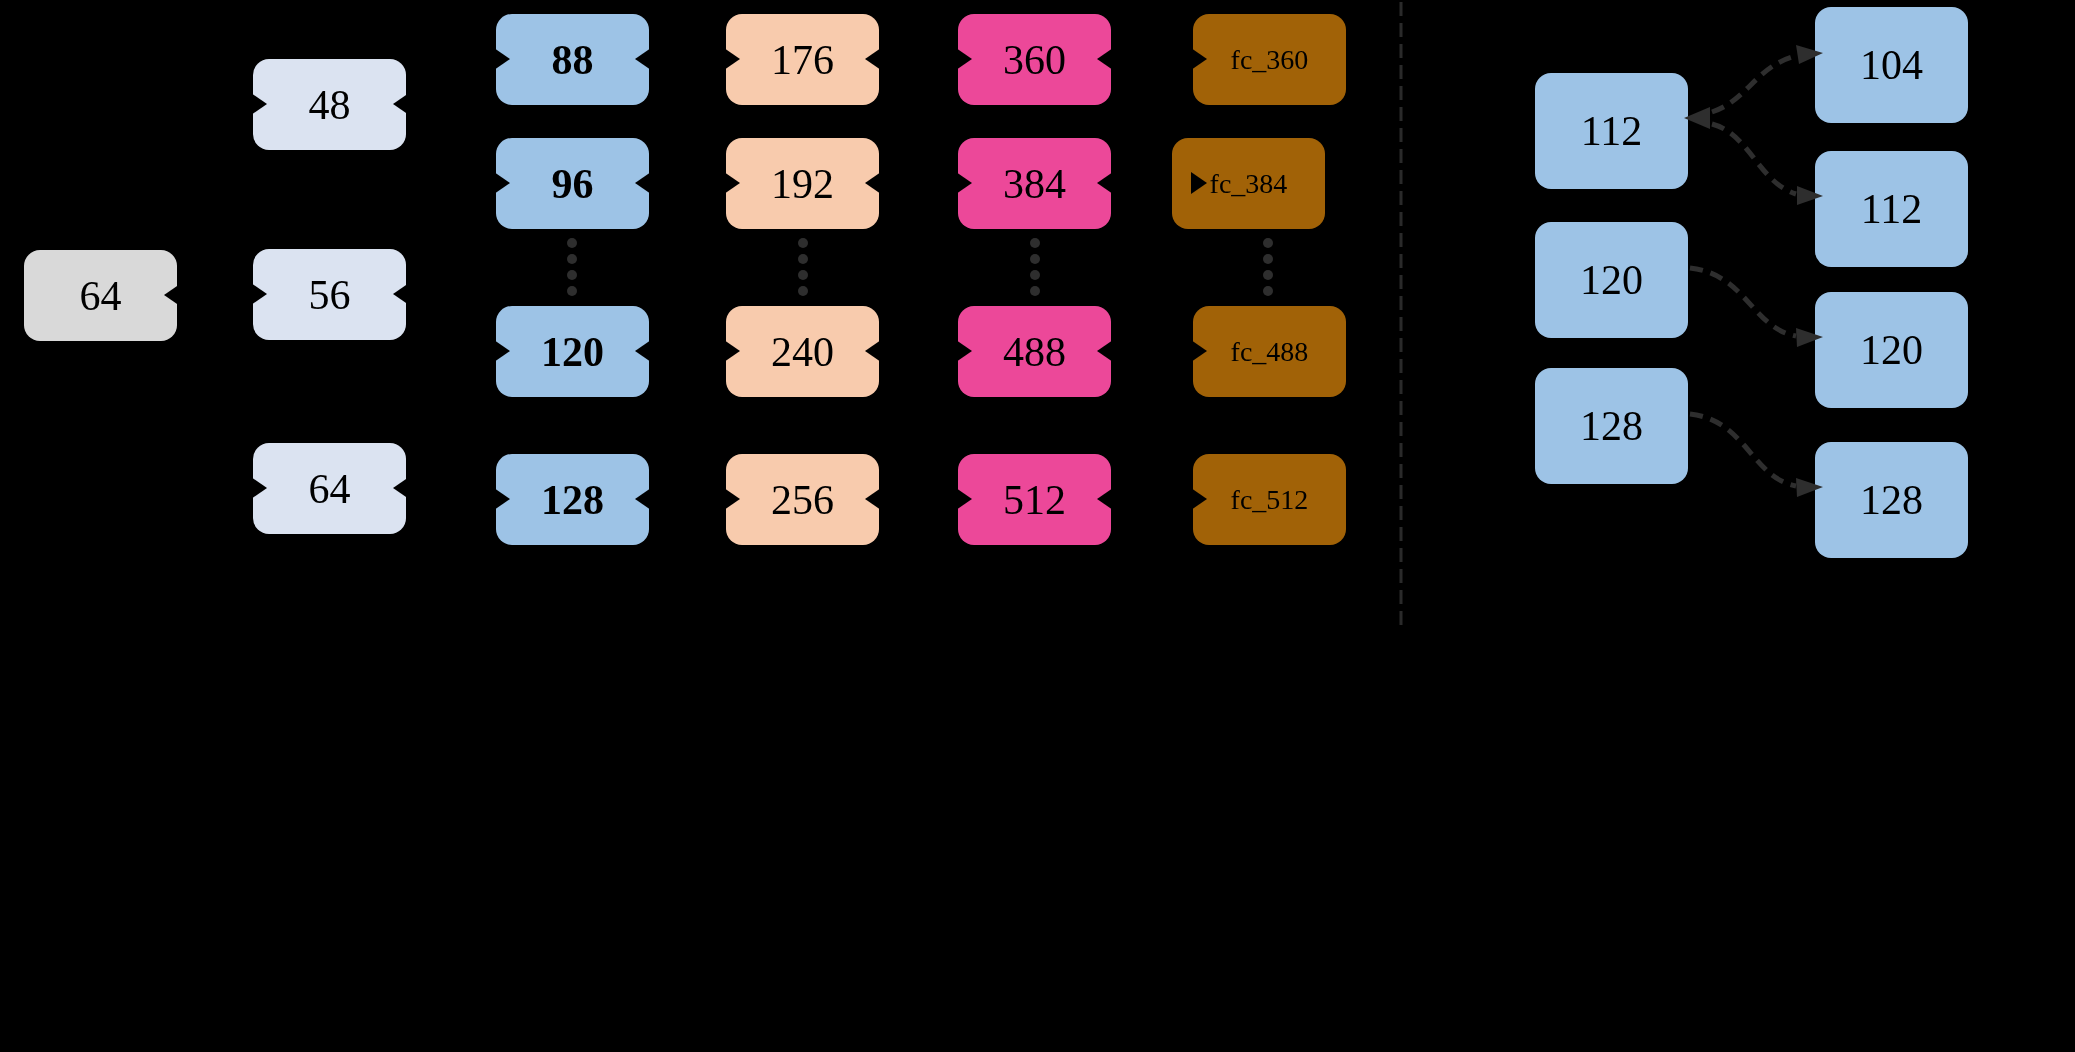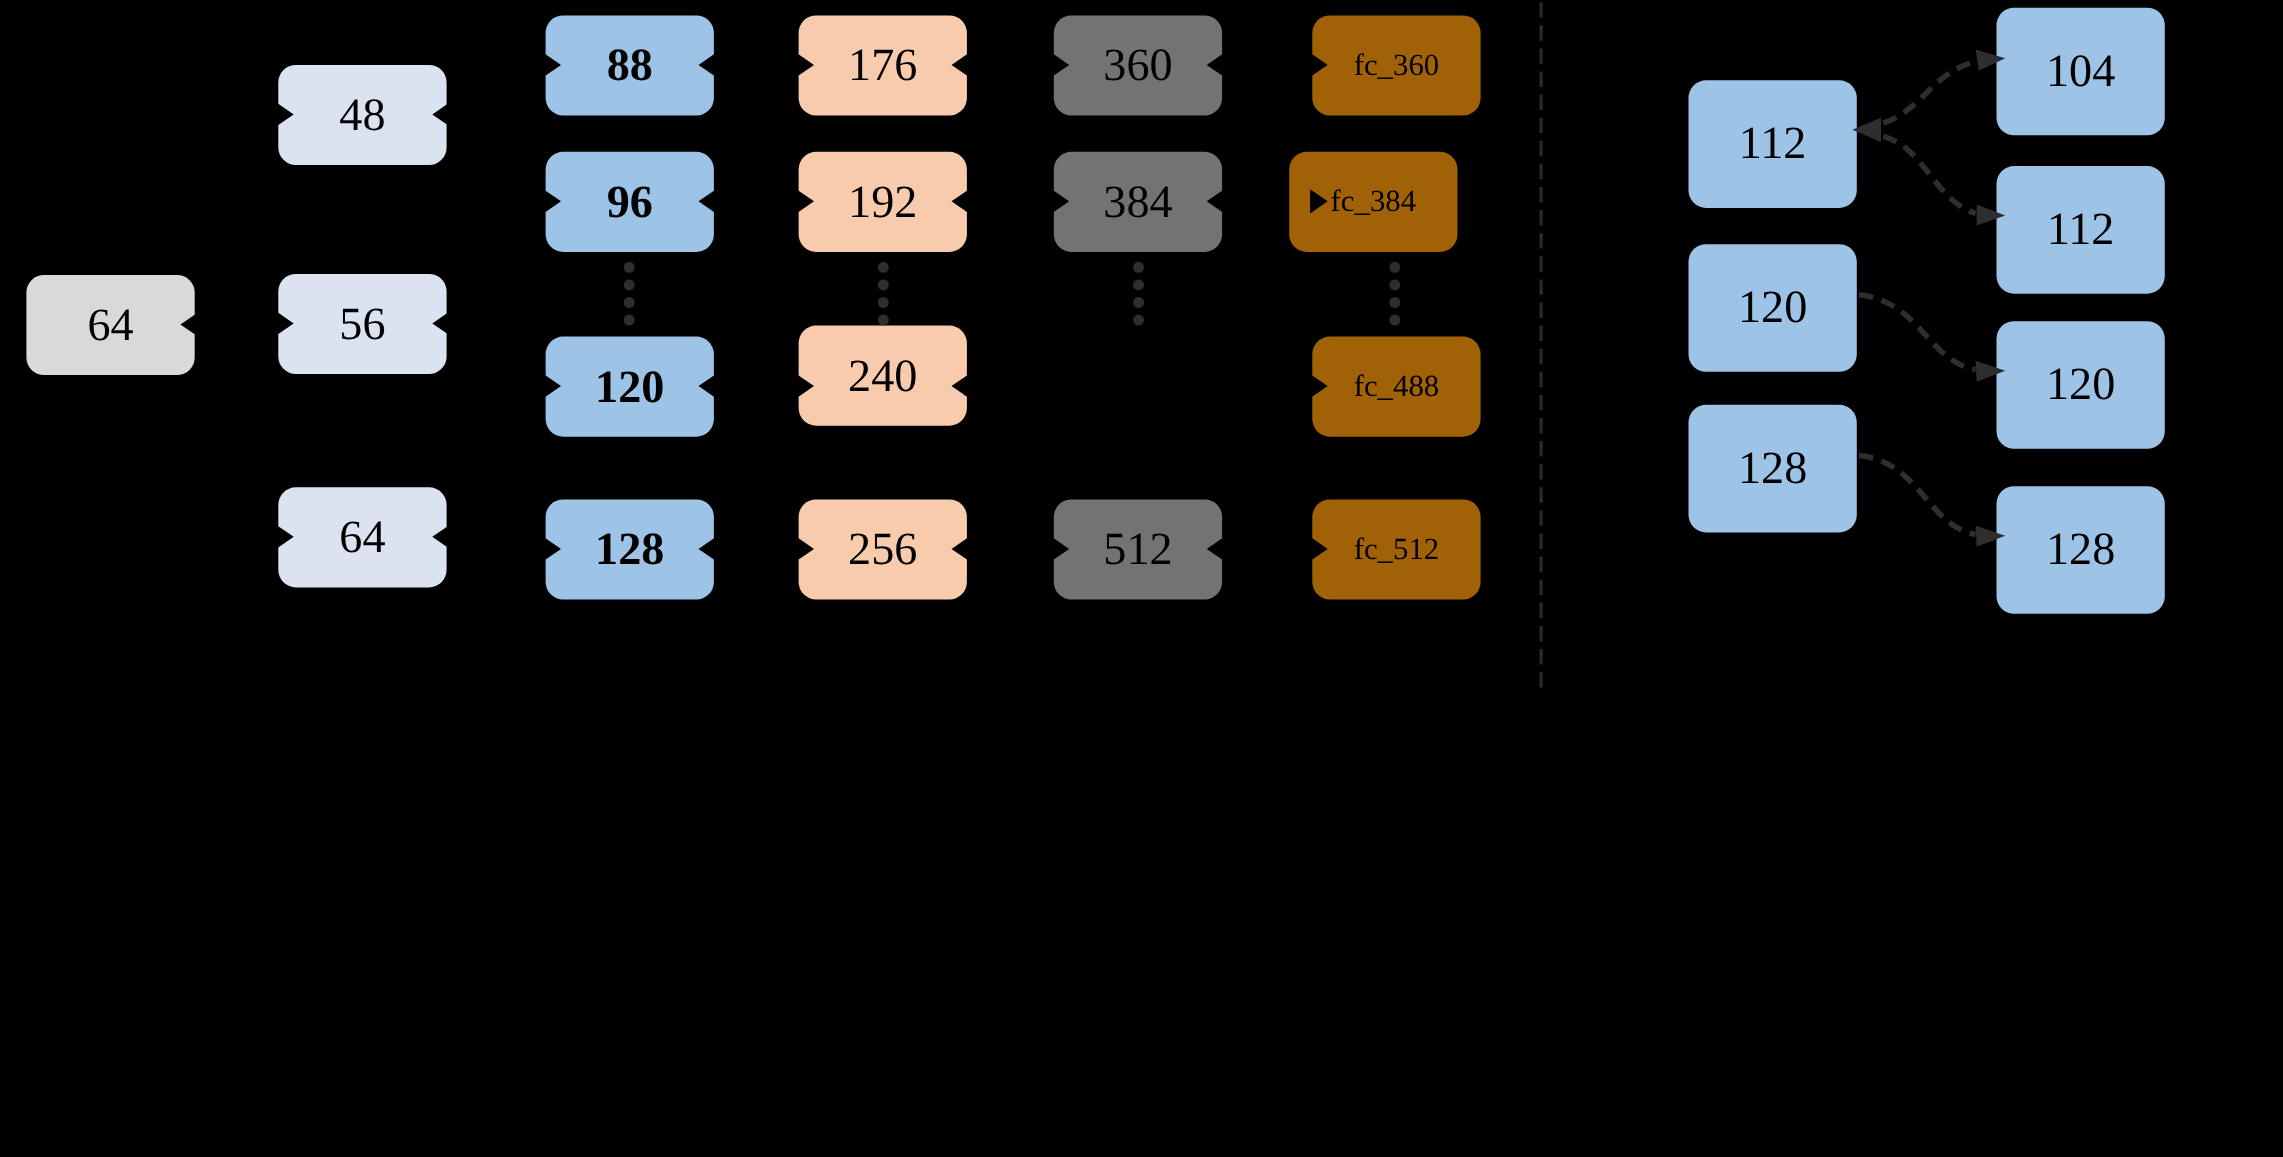--- a/index.html
+++ b/index.html
@@ -16,21 +16,21 @@
     border-radius:16px;
     display:flex;align-items:center;justify-content:center;
     font-size:42px;color:#000;
     z-index:1;
     line-height:1;
   }
   .c1{background:#d9d9d9;}
   .c2{background:#dbe3f1;}
   .c3{background:#9dc3e6;font-weight:bold;}
   .c4{background:#f8cbad;}
-  .c5{background:#737373;}
+  .c5{background:#ec4899;}
   .c6{background:#a16207;font-size:28px;}
   .rp{background:#9dc3e6;width:153px;height:116px;}
   #overlay{
     position:absolute;left:0;top:0;
     width:2075px;height:1052px;
     z-index:2;pointer-events:none;
   }
 </style>
 </head>
 <body>
@@ -43,25 +43,26 @@
   <div class="box c2" style="left:253px;top:249px">56</div>
   <div class="box c2" style="left:253px;top:443px">64</div>
 
   <div class="box c3" style="left:496px;top:14px">88</div>
   <div class="box c3" style="left:496px;top:138px">96</div>
   <div class="box c3" style="left:496px;top:306px">120</div>
   <div class="box c3" style="left:496px;top:454px">128</div>
 
   <div class="box c4" style="left:726px;top:14px">176</div>
   <div class="box c4" style="left:726px;top:138px">192</div>
-  <div class="box c4" style="left:726px;top:296px">240</div>
+  <div class="box c4" style="left:726px;top:306px">240</div>
   <div class="box c4" style="left:726px;top:454px">256</div>
 
   <div class="box c5" style="left:958px;top:14px">360</div>
   <div class="box c5" style="left:958px;top:138px">384</div>
+  <div class="box c5" style="left:958px;top:306px">488</div>
   <div class="box c5" style="left:958px;top:454px">512</div>
 
   <div class="box c6" style="left:1193px;top:14px">fc_360</div>
   <div class="box c6" style="left:1172px;top:138px">fc_384</div>
   <div class="box c6" style="left:1193px;top:306px">fc_488</div>
   <div class="box c6" style="left:1193px;top:454px">fc_512</div>
 
   <div class="box rp" style="left:1535px;top:73px">112</div>
   <div class="box rp" style="left:1535px;top:222px">120</div>
   <div class="box rp" style="left:1535px;top:368px">128</div>

